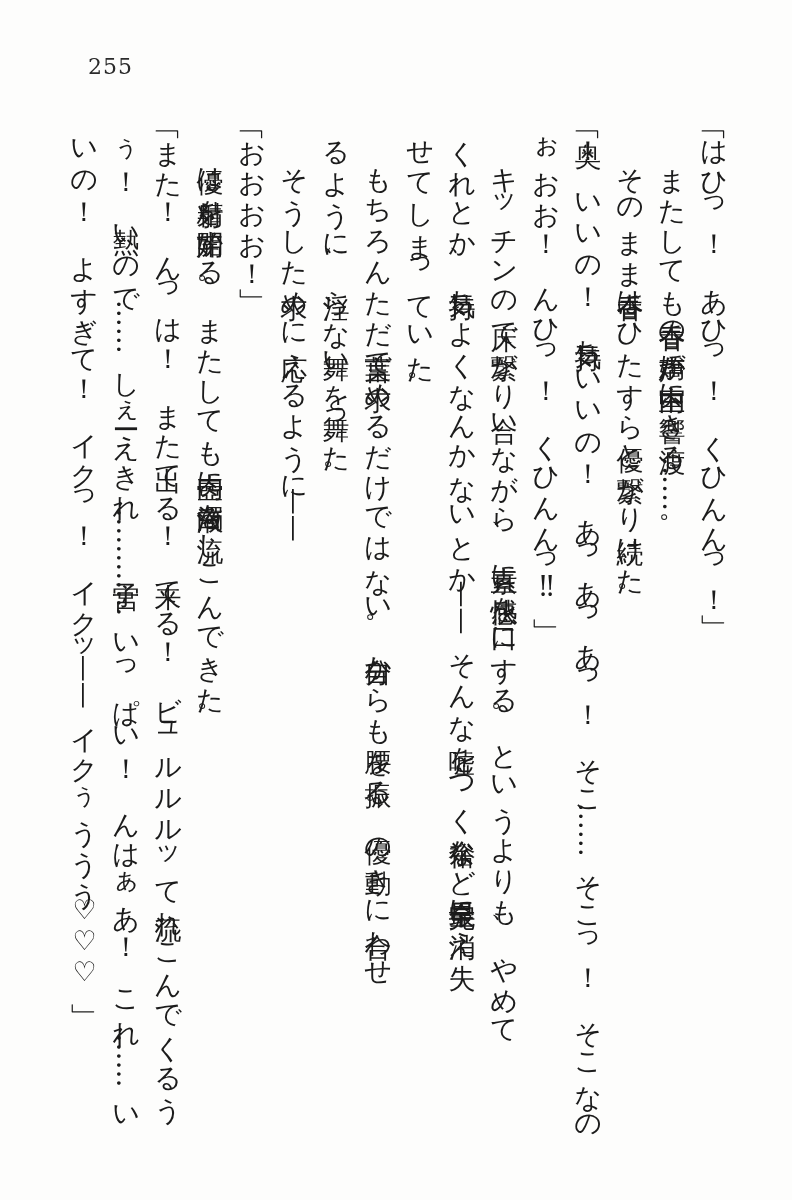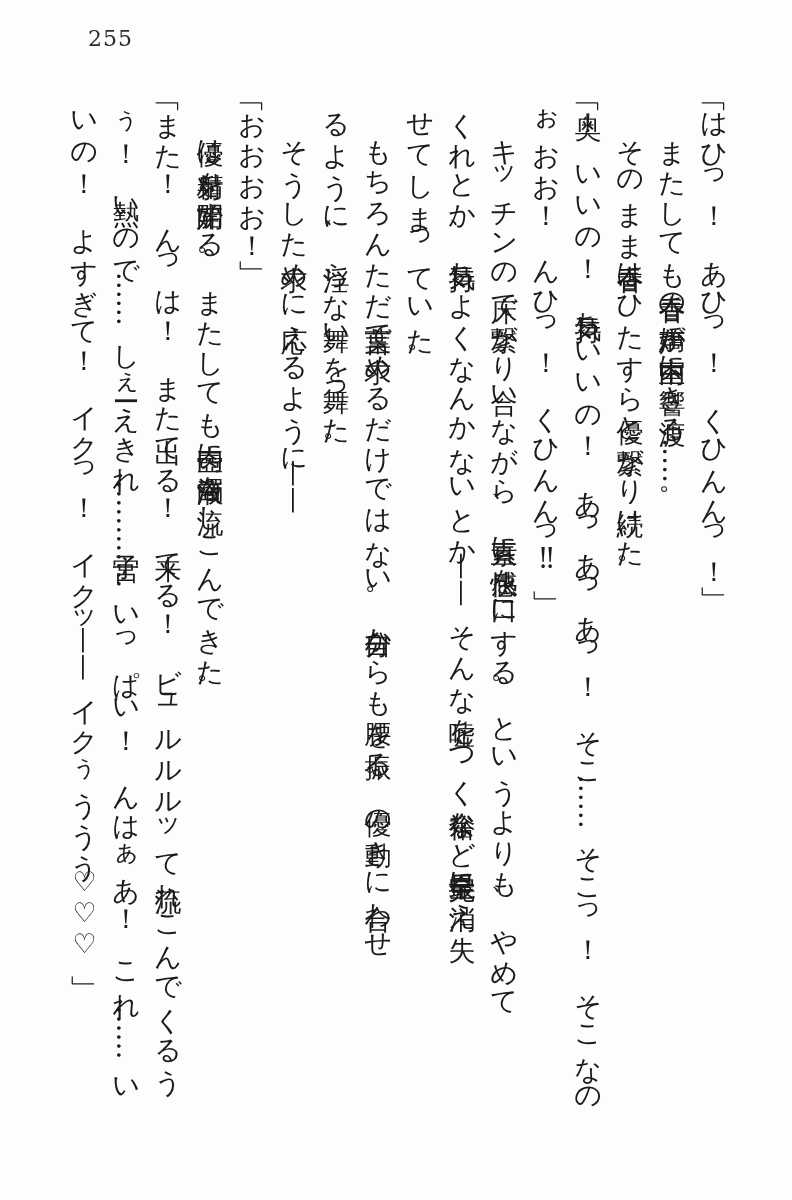--- a/index.html
+++ b/index.html
@@ -9,20 +9,21 @@
     height: 1200px;
     background: #fdfdfc;
     overflow: hidden;
   }
   .page {
     position: relative;
     width: 792px;
     height: 844px;
     background: #fdfdfc;
     font-family: "DejaVu Serif", "Liberation Serif", serif;
+    margin-top: 28px;
   }
   .page-number {
     position: absolute;
     top: 26px;
     left: 88px;
     font-size: 22px;
     color: #2b2b2b;
     letter-spacing: 1px;
   }
   .text-block {

